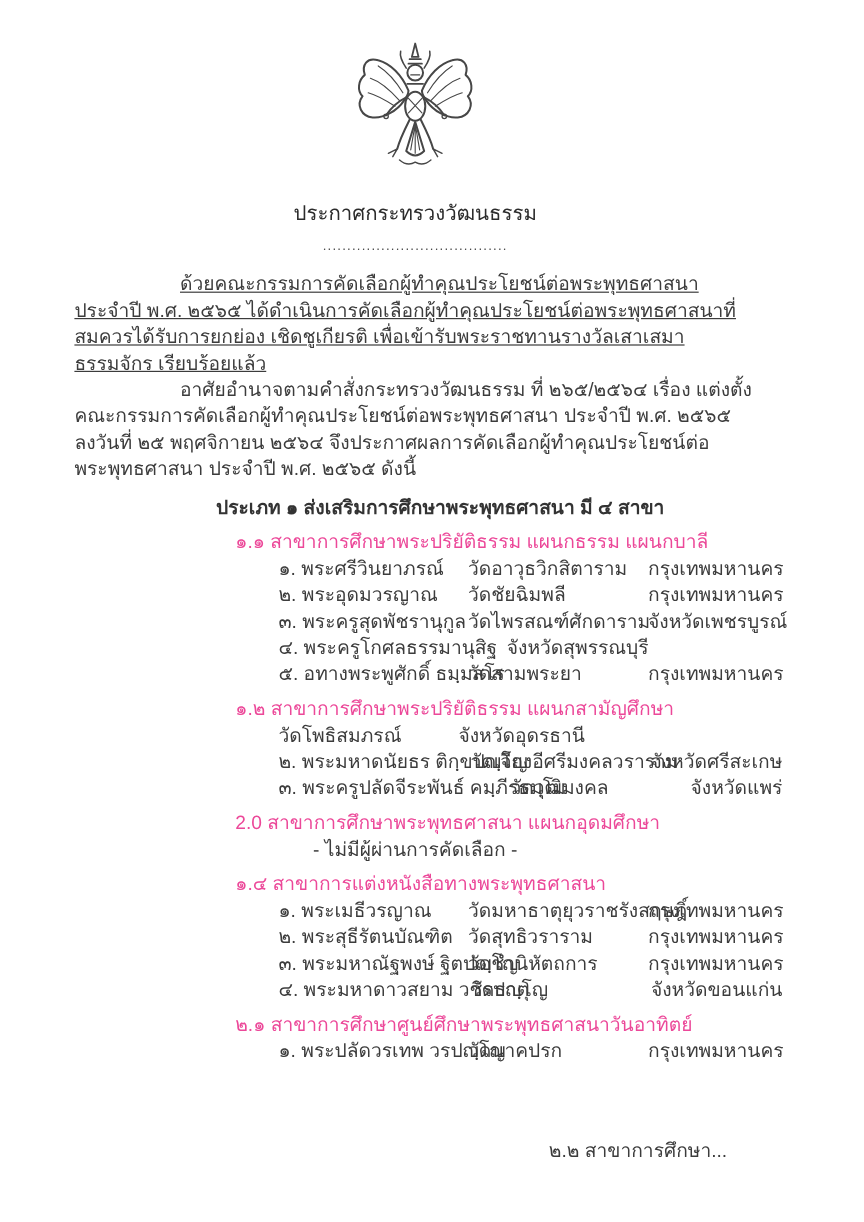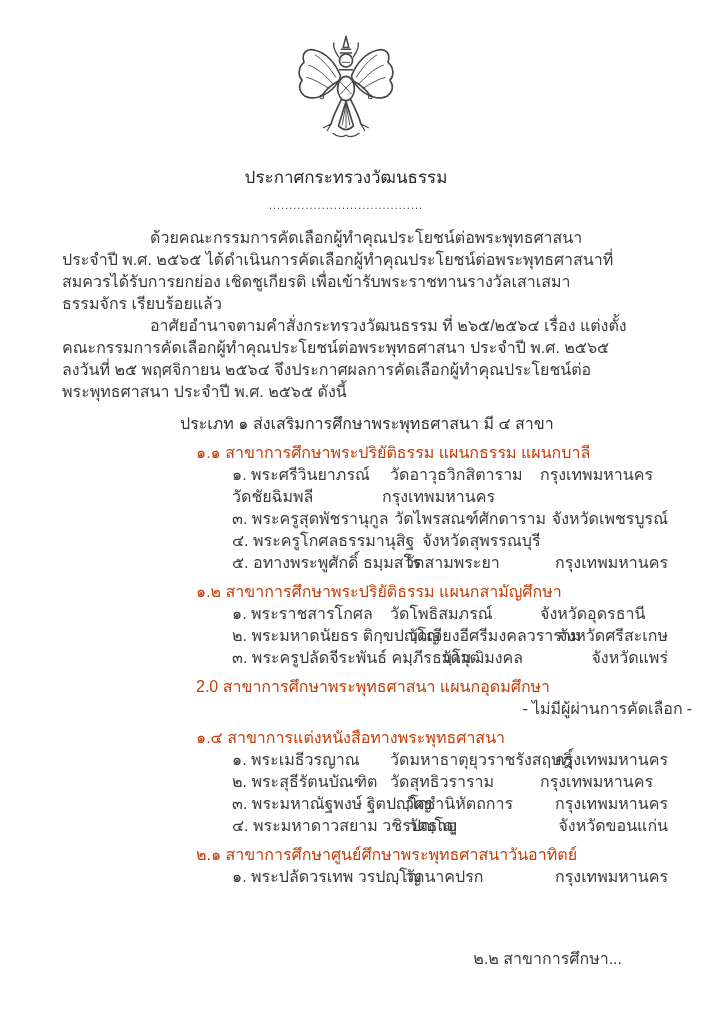--- a/index.html
+++ b/index.html
@@ -13,31 +13,31 @@
     overflow:hidden;
   }
   .emblem { display:block; margin:30px auto 4px auto; width:112px; height:132px; }
   .doc-title { text-align:center; font-size:17px; color:#2b2b2b; line-height:24px; }
   .doc-subject { text-align:center; font-size:16.5px; color:#2e2e2e; line-height:24px; margin-top:2px; }
   .dots { text-align:center; font-size:11px; letter-spacing:1px; color:#4a4a4a; margin-top:9px; }
   .para {
     margin:0 62px; line-height:22px; text-indent:88px;
     text-align:left; color:#3c3c3c;
   }
-  .para.first { margin-top:16px; }
+  .para.first { margin-top:16px;text-decoration:underline; }
   .cat-heading {
-    margin:10px 62px 0 180px; font-weight:normal; color:#333333; line-height:22px;
+    margin:10px 62px 0 180px; font-weight:bold; color:#333333; line-height:22px;
   }
-  .sec-heading { margin:7px 62px 0 196px; color:#c2410c; line-height:22px; }
-  .note { text-align:right; line-height:22px; color:#3c3c3c;font-family:Liberation Serif, serif; }
-  .row { display:flex; margin-left:232px; margin-right:24px; line-height:22px; white-space:nowrap; }
+  .sec-heading { margin:7px 62px 0 196px; color:#ec4899; line-height:22px; }
+  .note { text-align:center; line-height:22px; color:#3c3c3c; }
+  .row { display:flex; margin-left:232px; margin-right:40px; line-height:22px; white-space:nowrap; }
   .c-name   { min-width:158px; padding-right:8px; box-sizing:border-box; }
   .c-temple { min-width:150px; padding-right:8px; box-sizing:border-box; }
   .c-prov   { flex:0 0 auto;text-align:center; }
-  .continuation { position:absolute; top:946px; right:70px; color:#3c3c3c; }
+  .continuation { position:absolute; top:946px; right:86px; color:#3c3c3c; }
 </style>
 </head>
 <body>
 
 <div class="page">
 
   <svg class="emblem" viewBox="0 0 120 132" xmlns="http://www.w3.org/2000/svg">
     <g stroke="#474747" fill="none" stroke-linecap="round" stroke-linejoin="round">
 
       <path d="M60 2 L63 14 L57 14 Z" stroke-width="1.6"></path>
@@ -81,41 +81,41 @@
 
   <div class="cat-heading">ประเภท ๑ ส่งเสริมการศึกษาพระพุทธศาสนา มี ๔ สาขา</div>
 
   <div class="sec-heading">๑.๑ สาขาการศึกษาพระปริยัติธรรม แผนกธรรม แผนกบาลี</div>
   <div class="row">
     <span class="c-name"><span>๑.</span> <span>พระศรีวินยาภรณ์</span></span>
     <span class="c-temple">วัดอาวุธวิกสิตาราม</span>
     <span class="c-prov">กรุงเทพมหานคร</span>
   </div>
   <div class="row">
+    <span class="c-name"><span>๒.</span> <span>พระอุดมวรญาณ</span></span>
     <span class="c-temple">วัดชัยฉิมพลี</span>
     <span class="c-prov">กรุงเทพมหานคร</span>
   </div>
   <div class="row">
     <span class="c-name"><span>๓.</span> <span>พระครูสุดพัชรานุกูล</span></span>
     <span class="c-temple">วัดไพรสณฑ์ศักดาราม</span>
     <span class="c-prov">จังหวัดเพชรบูรณ์</span>
   </div>
   <div class="row">
     <span class="c-name"><span>๔.</span> <span>พระครูโกศลธรรมานุสิฐ</span></span>
     <span class="c-prov">จังหวัดสุพรรณบุรี</span>
   </div>
   <div class="row">
     <span class="c-name"><span>๕.</span> <span>อทางพระพูศักดิ์  ธมฺมสโร</span></span>
     <span class="c-temple">วัดสามพระยา</span>
     <span class="c-prov">กรุงเทพมหานคร</span>
   </div>
 
   <div class="sec-heading">๑.๒ สาขาการศึกษาพระปริยัติธรรม แผนกสามัญศึกษา</div>
   <div class="row">
-    <span class="c-name"><span>๑.</span> <span>พระราชสารโกศล</span></span>
     <span class="c-temple">วัดโพธิสมภรณ์</span>
     <span class="c-prov">จังหวัดอุดรธานี</span>
   </div>
   <div class="row">
     <span class="c-name"><span>๒.</span> <span>พระมหาดนัยธร  ติกฺขปญฺโญ</span></span>
     <span class="c-temple">วัดเจียงอีศรีมงคลวราราม</span>
     <span class="c-prov">จังหวัดศรีสะเกษ</span>
   </div>
   <div class="row">
     <span class="c-name"><span>๓.</span> <span>พระครูปลัดจีระพันธ์  คมฺภีรธมฺโม</span></span>

